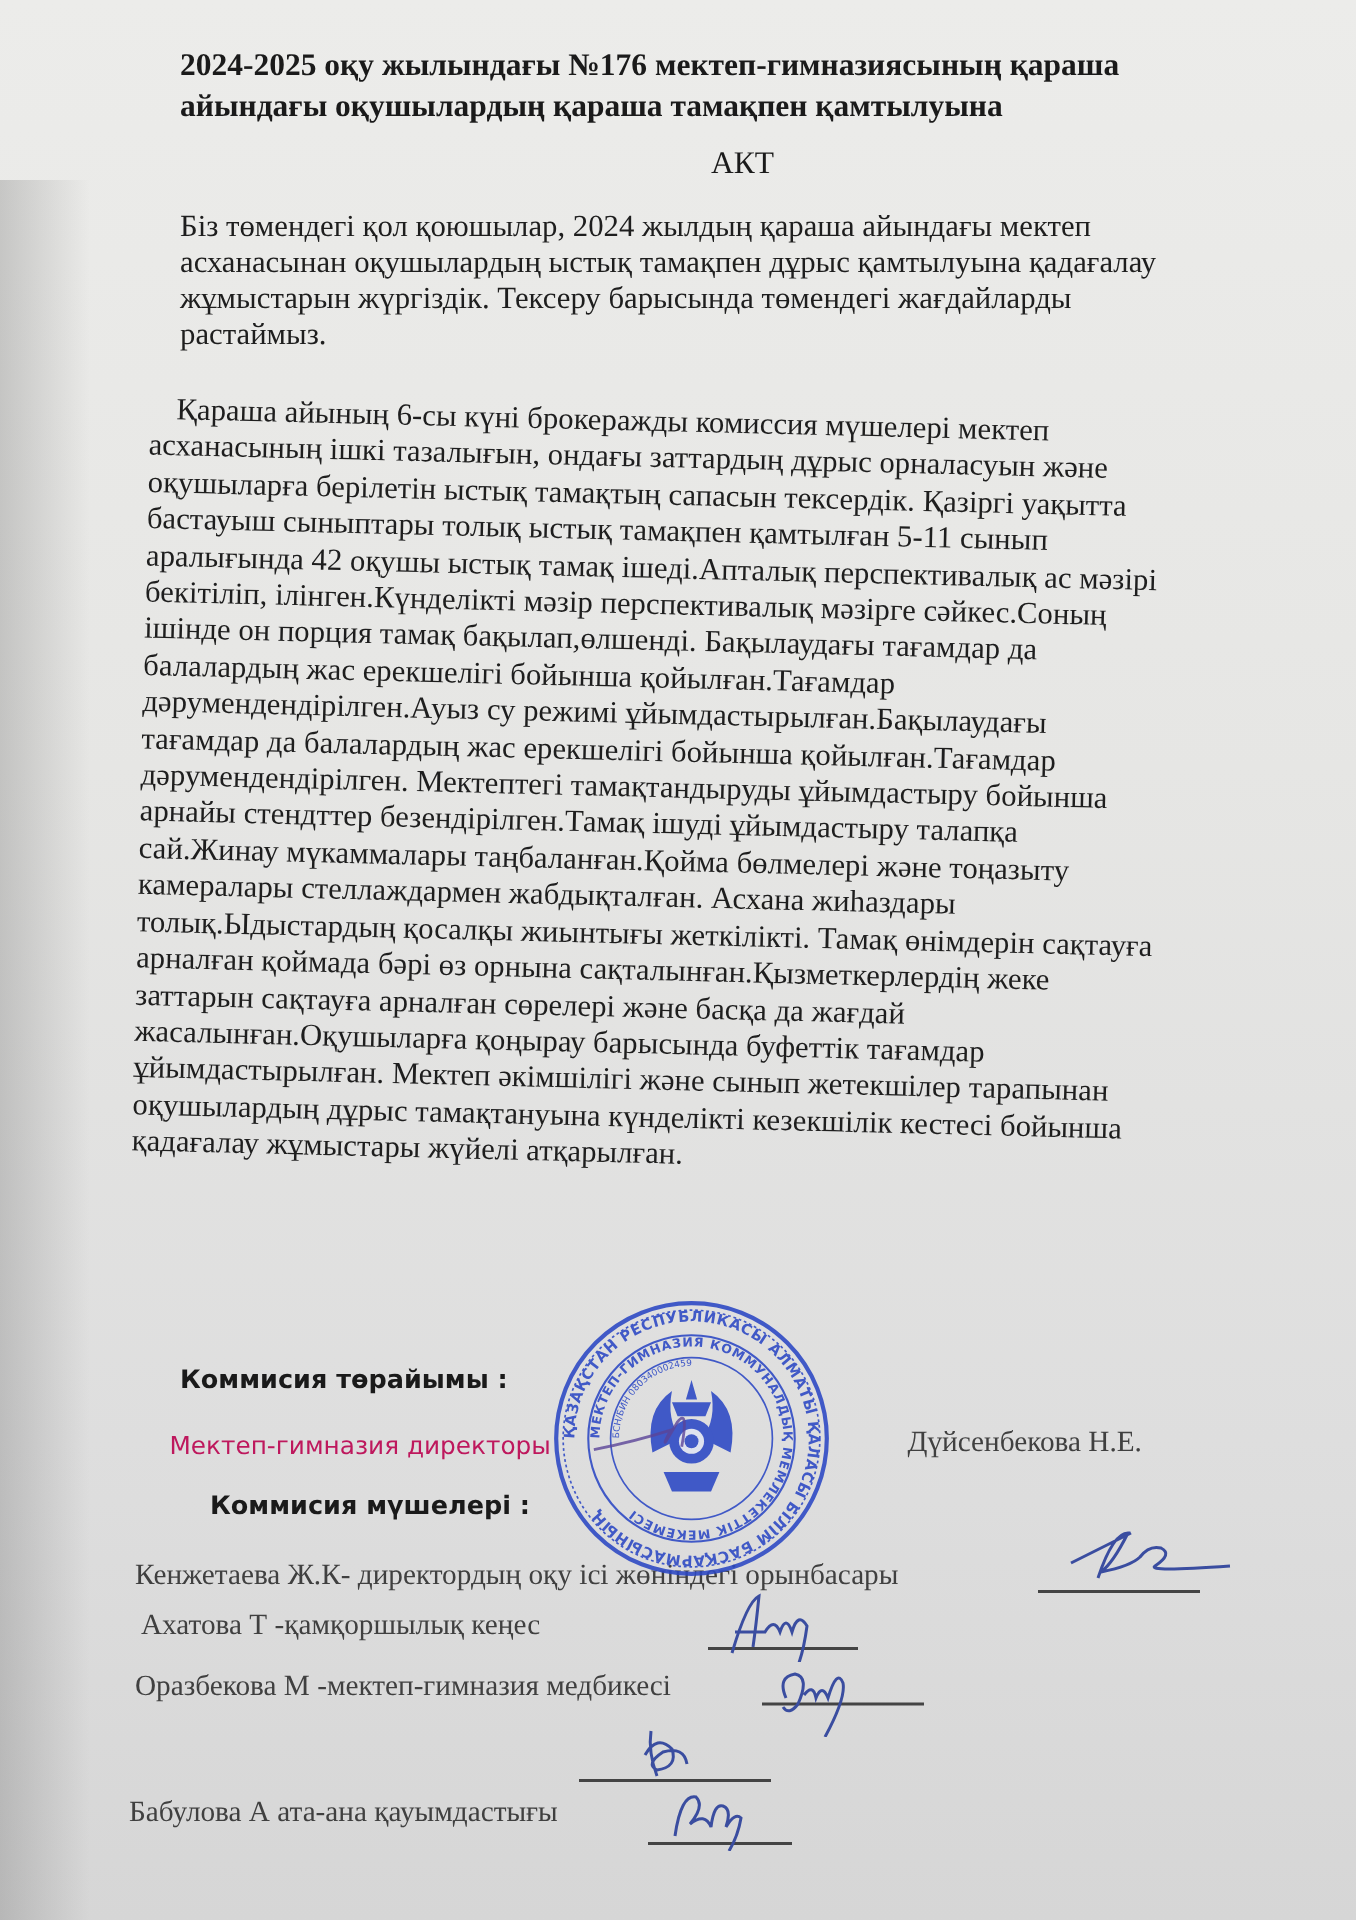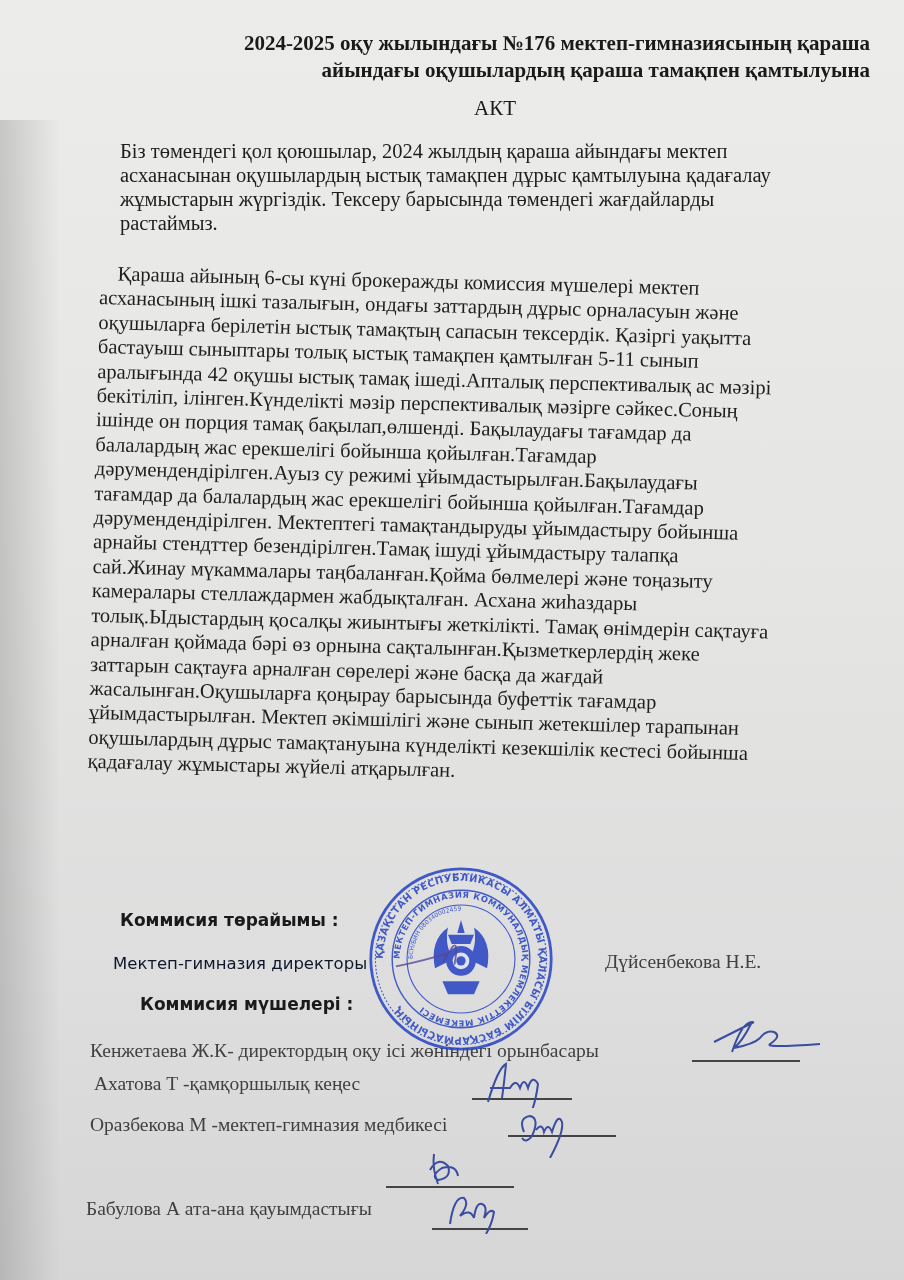--- a/index.html
+++ b/index.html
@@ -10,21 +10,21 @@
     color: #1e1e1e;
     position: relative;
   }
   .shadow {
     position: absolute; left: 0; top: 120px; width: 60px; height: 1160px;
     background: linear-gradient(90deg, rgba(90,90,90,0.25), rgba(120,120,120,0.0));
     pointer-events: none;
   }
   .title {
     position: absolute; left: 120px; top: 30px; width: 750px;
-    text-align: right; font-weight: bold; font-size: 21px; line-height: 27px;
+    text-align: left; font-weight: bold; font-size: 21px; line-height: 27px;
     color: #1a1a1a;
   }
   .akt {
     position: absolute; left: 120px; top: 96px; width: 750px;
     text-align: center; font-weight: normal; font-size: 21px; color: #1a1a1a;
   }
   .para1 {
     position: absolute; left: 120px; top: 139px; width: 740px;
     font-size: 20.5px; line-height: 24px;
   }
@@ -35,21 +35,21 @@
   }
   .para2 .line, .para1 .line { display: block; white-space: nowrap; }
   .para2 .line:first-child { padding-left: 18px; }
   .sig-block { position: absolute; left: 0; top: 0; width: 904px; height: 1280px; }
   .heading-bold {
     position: absolute; font-family: "DejaVu Sans", sans-serif; font-weight: bold;
     font-size: 17px; color: #1a1a1a;
   }
   .sans-line {
     position: absolute; font-family: "DejaVu Sans", sans-serif; font-size: 16.5px;
-    color: #0f172a; white-space: nowrap;
+    color: #be185d; white-space: nowrap;
   }
   .serif-line {
     position: absolute; font-family: "Liberation Serif", serif; font-size: 19.5px;
     color: #404040; white-space: nowrap;
   }
   .underline {
     position: absolute; height: 1.5px; background: #444;
   }
   .stamp {
     position: absolute; left: 368px; top: 866px; width: 186px; height: 186px;

